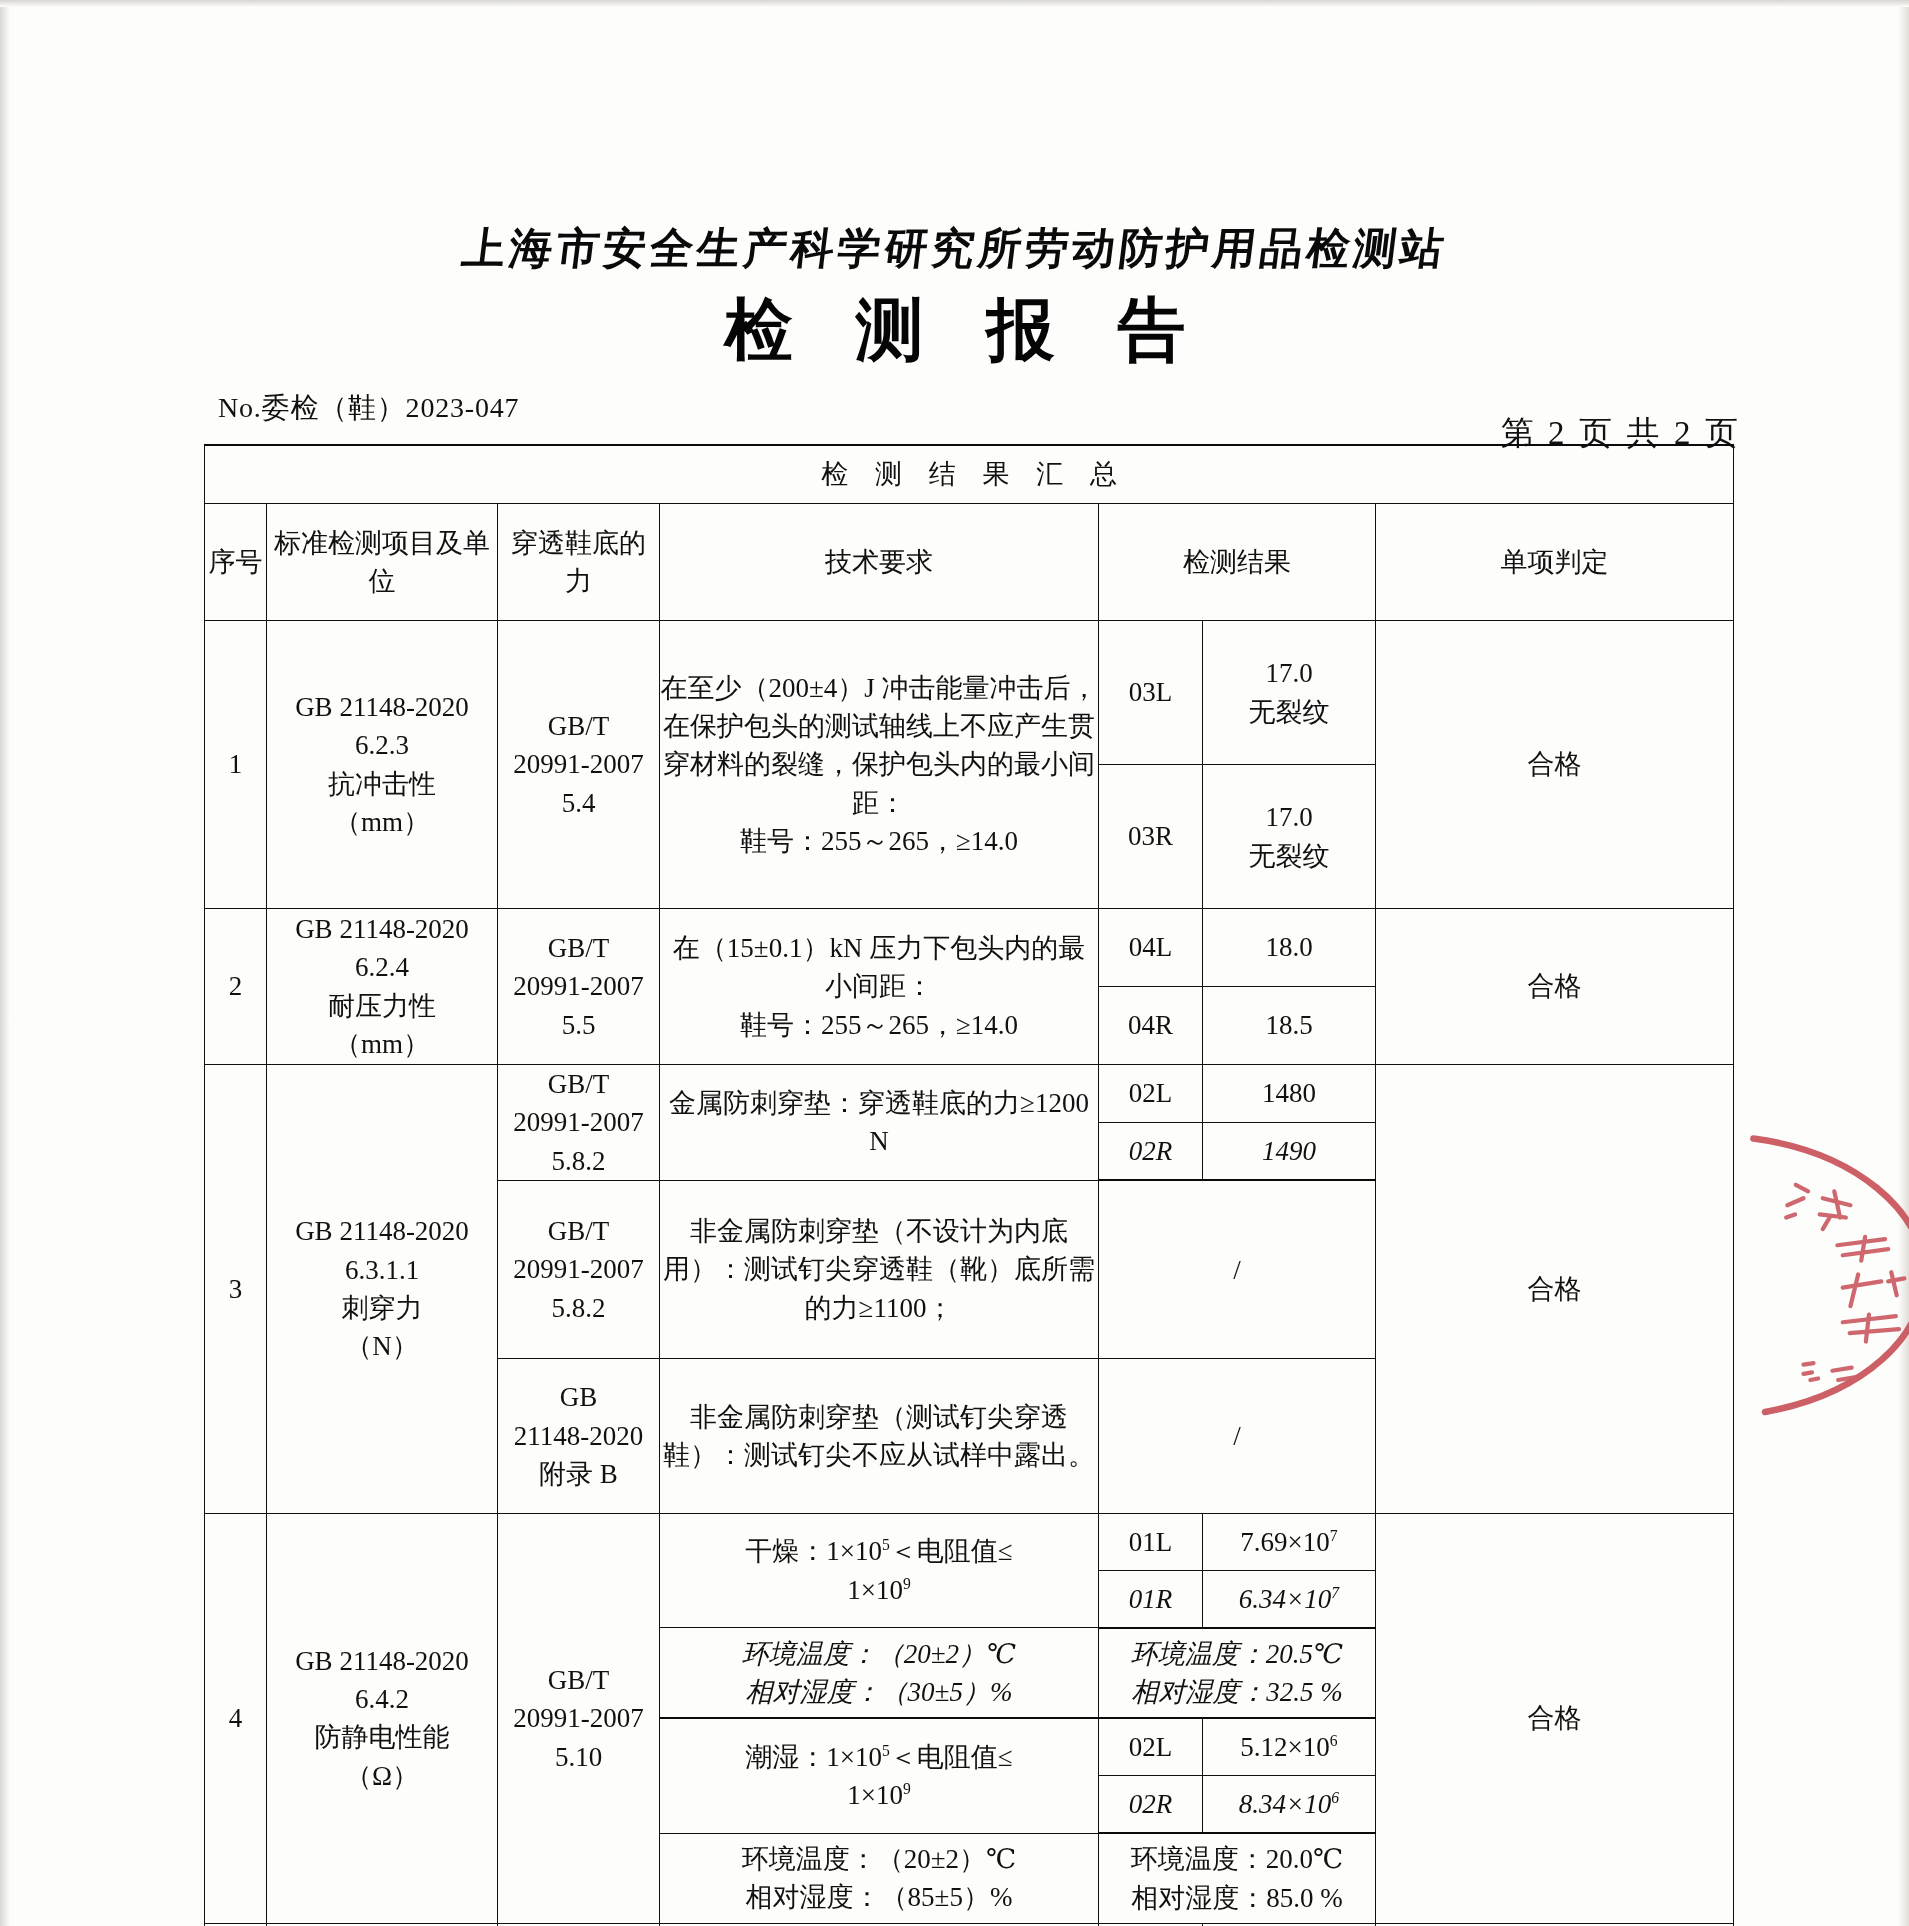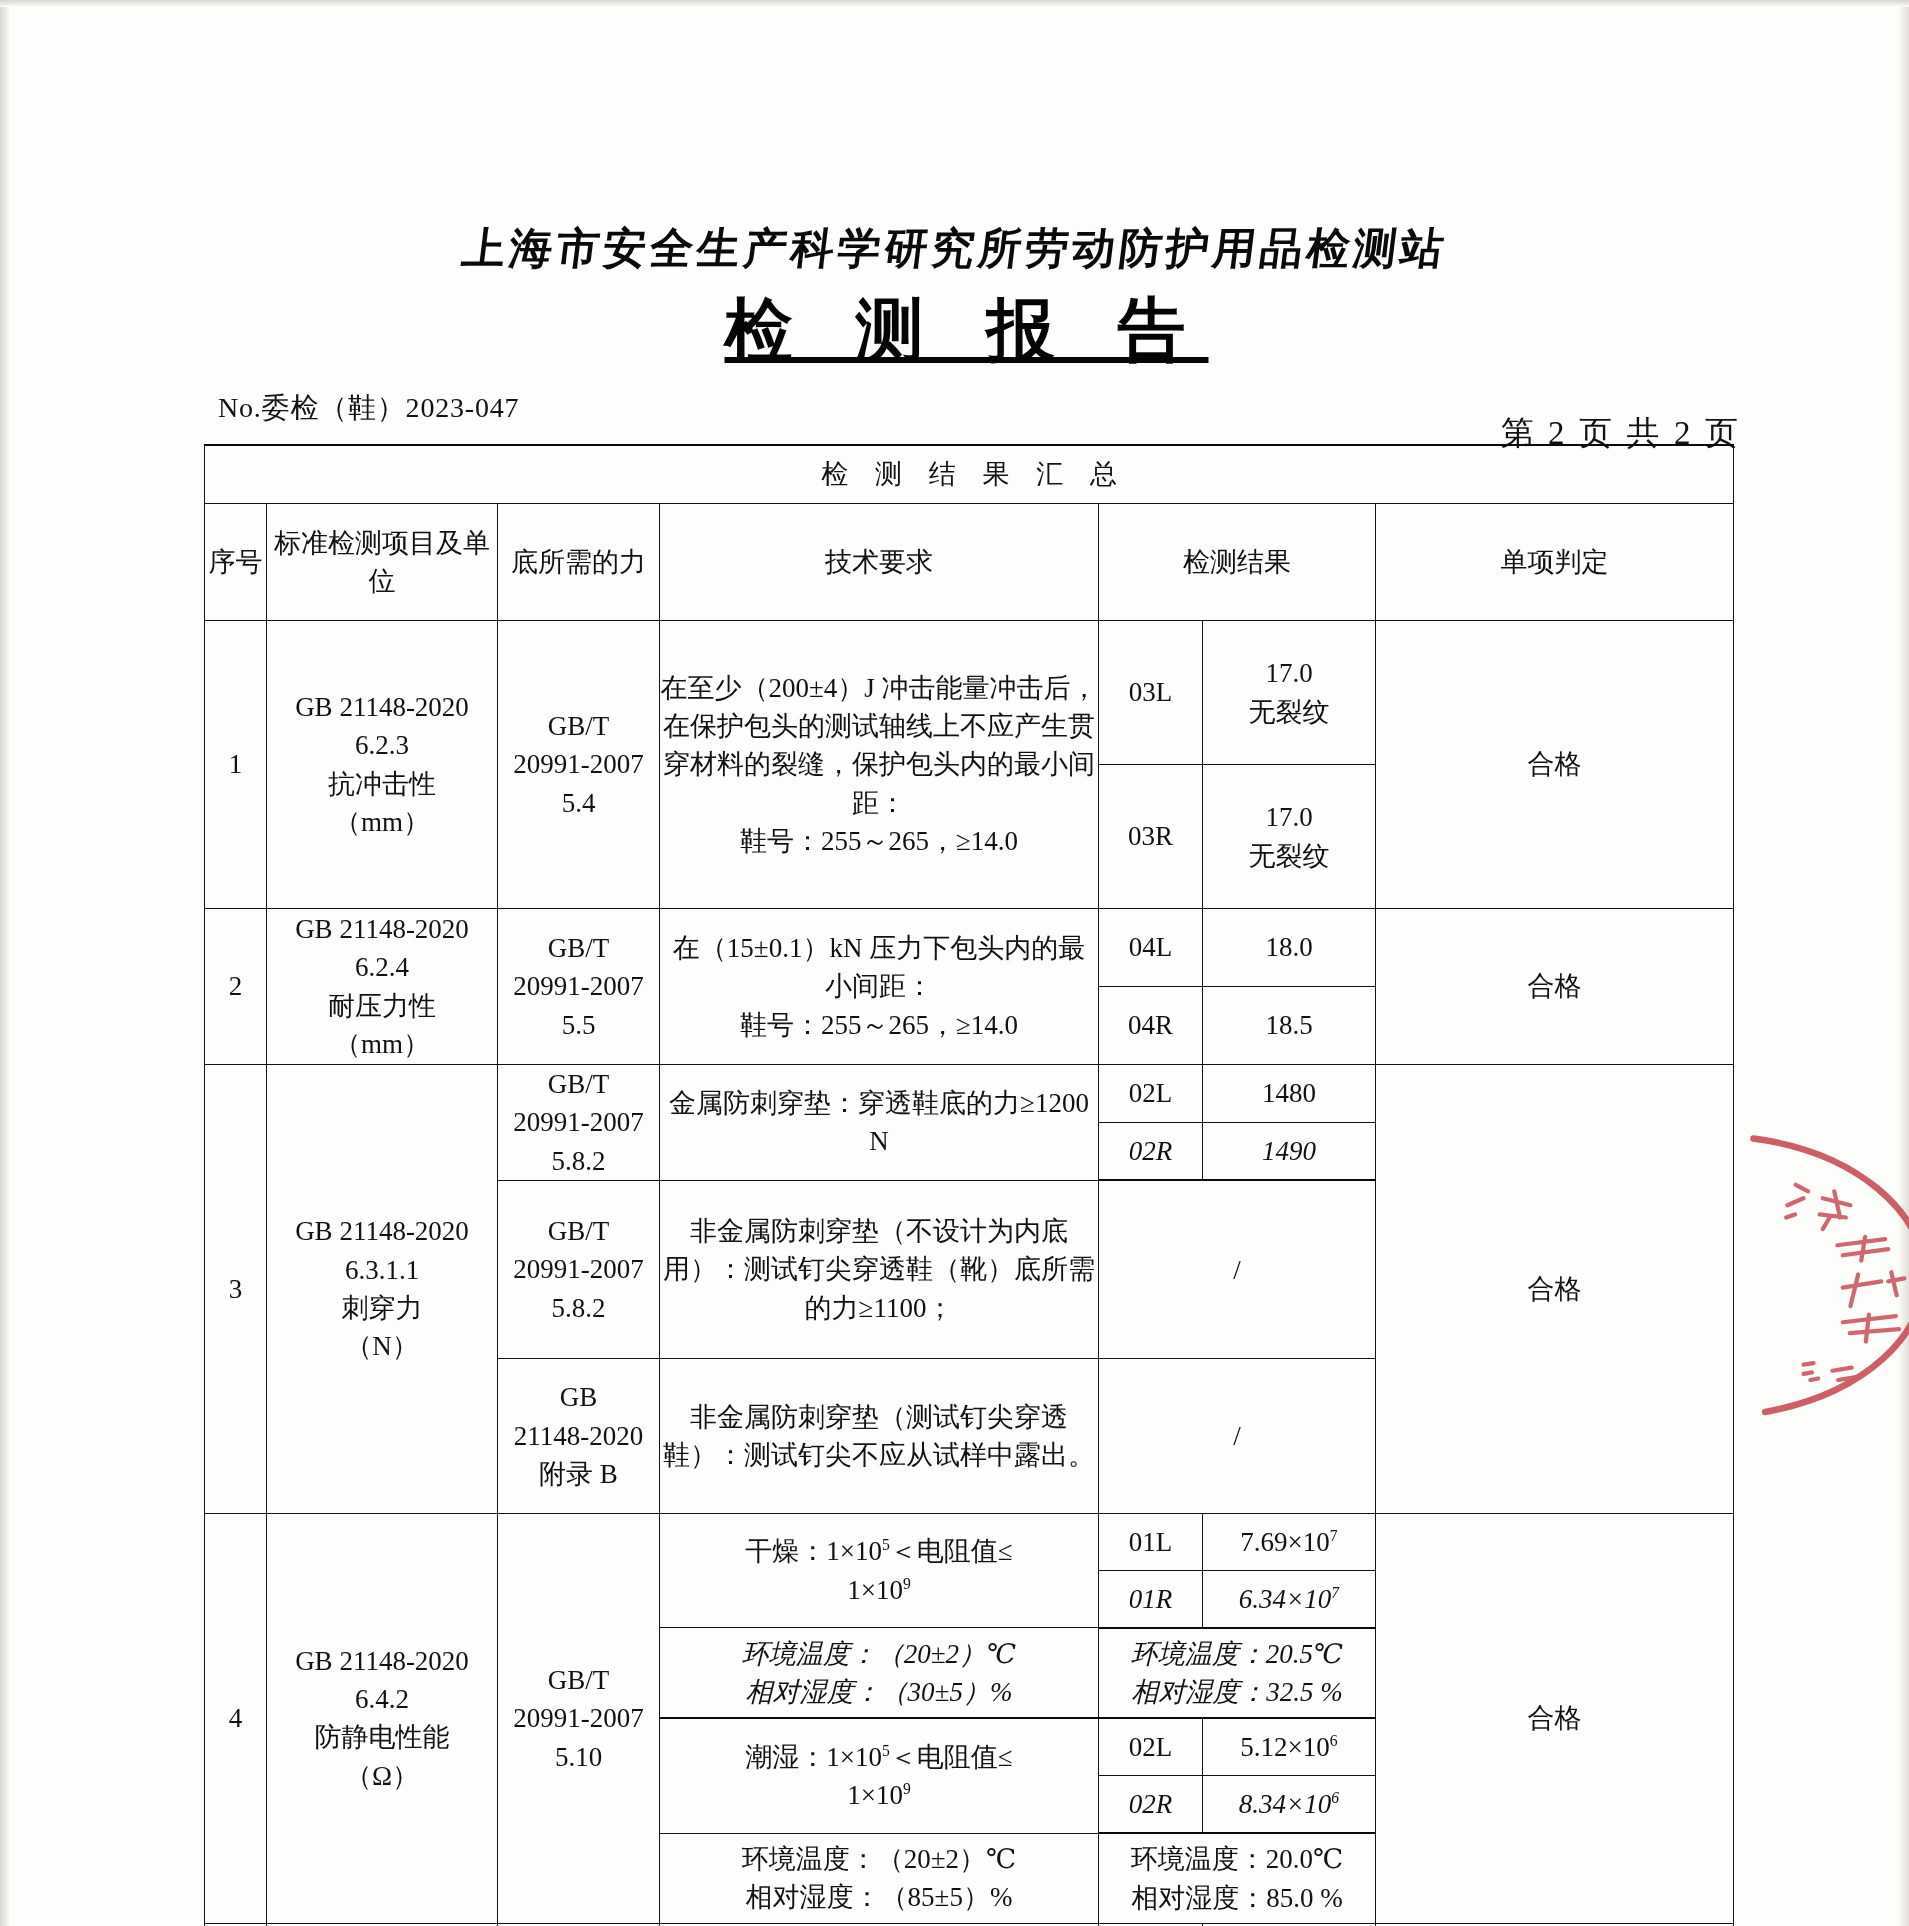--- a/index.html
+++ b/index.html
@@ -30,21 +30,20 @@
     transform:skewX(-7deg);
   }
   .doc-title{
     position:absolute; left:0; top:285px; width:1910px;
     text-align:center;
     font-weight:bold;
     font-size:68px;
     letter-spacing:23px;
     text-indent:23px;
     color:#050505;
-    text-decoration:underline;
   }
   .report-no{
     position:absolute; left:218px; top:389px;
     font-size:28px;
     letter-spacing:0.8px;
     white-space:nowrap;
   }
   .page-no{
     position:absolute; right:169px; top:389px;
     font-size:33px;
@@ -139,21 +138,21 @@
       </colgroup>
       <tbody>
 
         <tr class="cap-row">
           <td class="outer-top" colspan="7">检 测 结 果 汇 总</td>
         </tr>
 
         <tr class="hdr-row">
           <td>序号</td>
           <td>标准检测项目及单位</td>
-          <td>底所需的力</td>
+          <td>穿透鞋底的力</td>
           <td>技术要求</td>
           <td colspan="2">检测结果</td>
           <td>单项判定</td>
         </tr>
 
         <tr>
           <td rowspan="2">1</td>
           <td rowspan="2" class="pad-txt">GB 21148-2020<br>6.2.3<br>抗冲击性<br>（mm）</td>
           <td rowspan="2" class="pad-txt">GB/T<br>20991-2007<br>5.4</td>
           <td rowspan="2" class="left-txt">在至少（200±4）J 冲击能量冲击后，在保护包头的测试轴线上不应产生贯穿材料的裂缝，保护包头内的最小间距：<br>鞋号：255～265，≥14.0</td>

